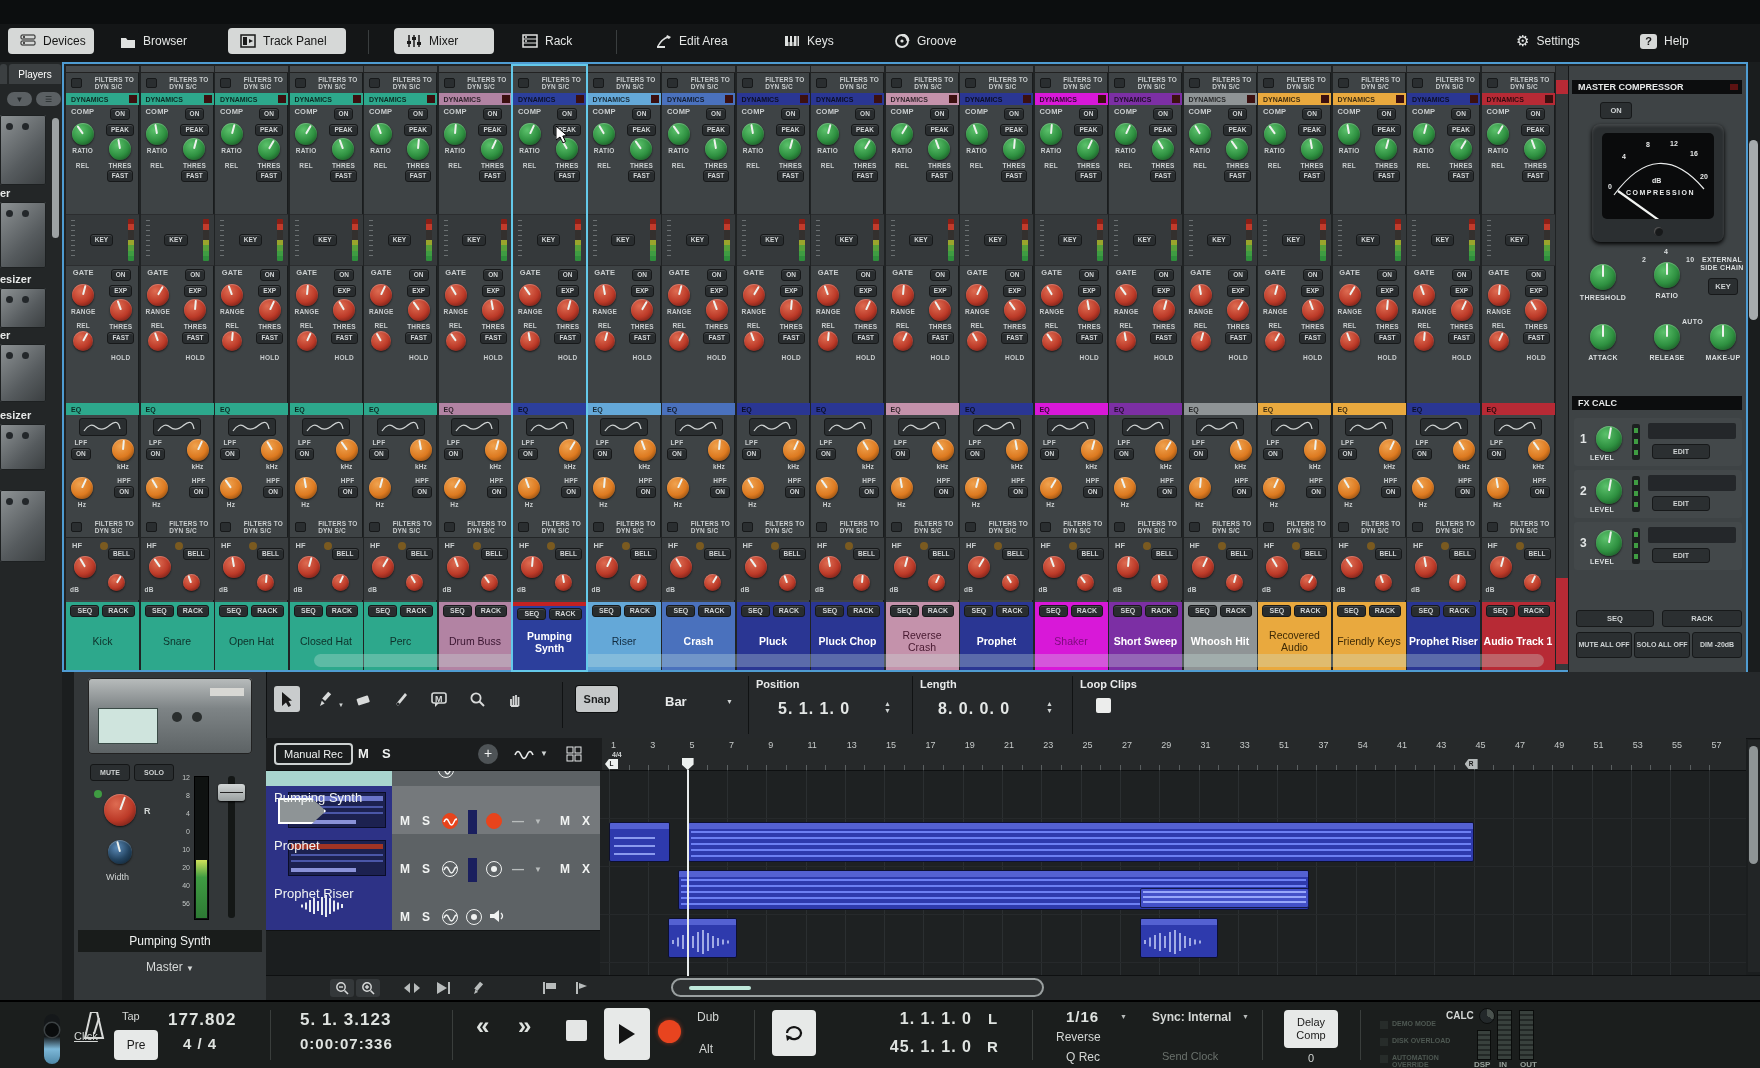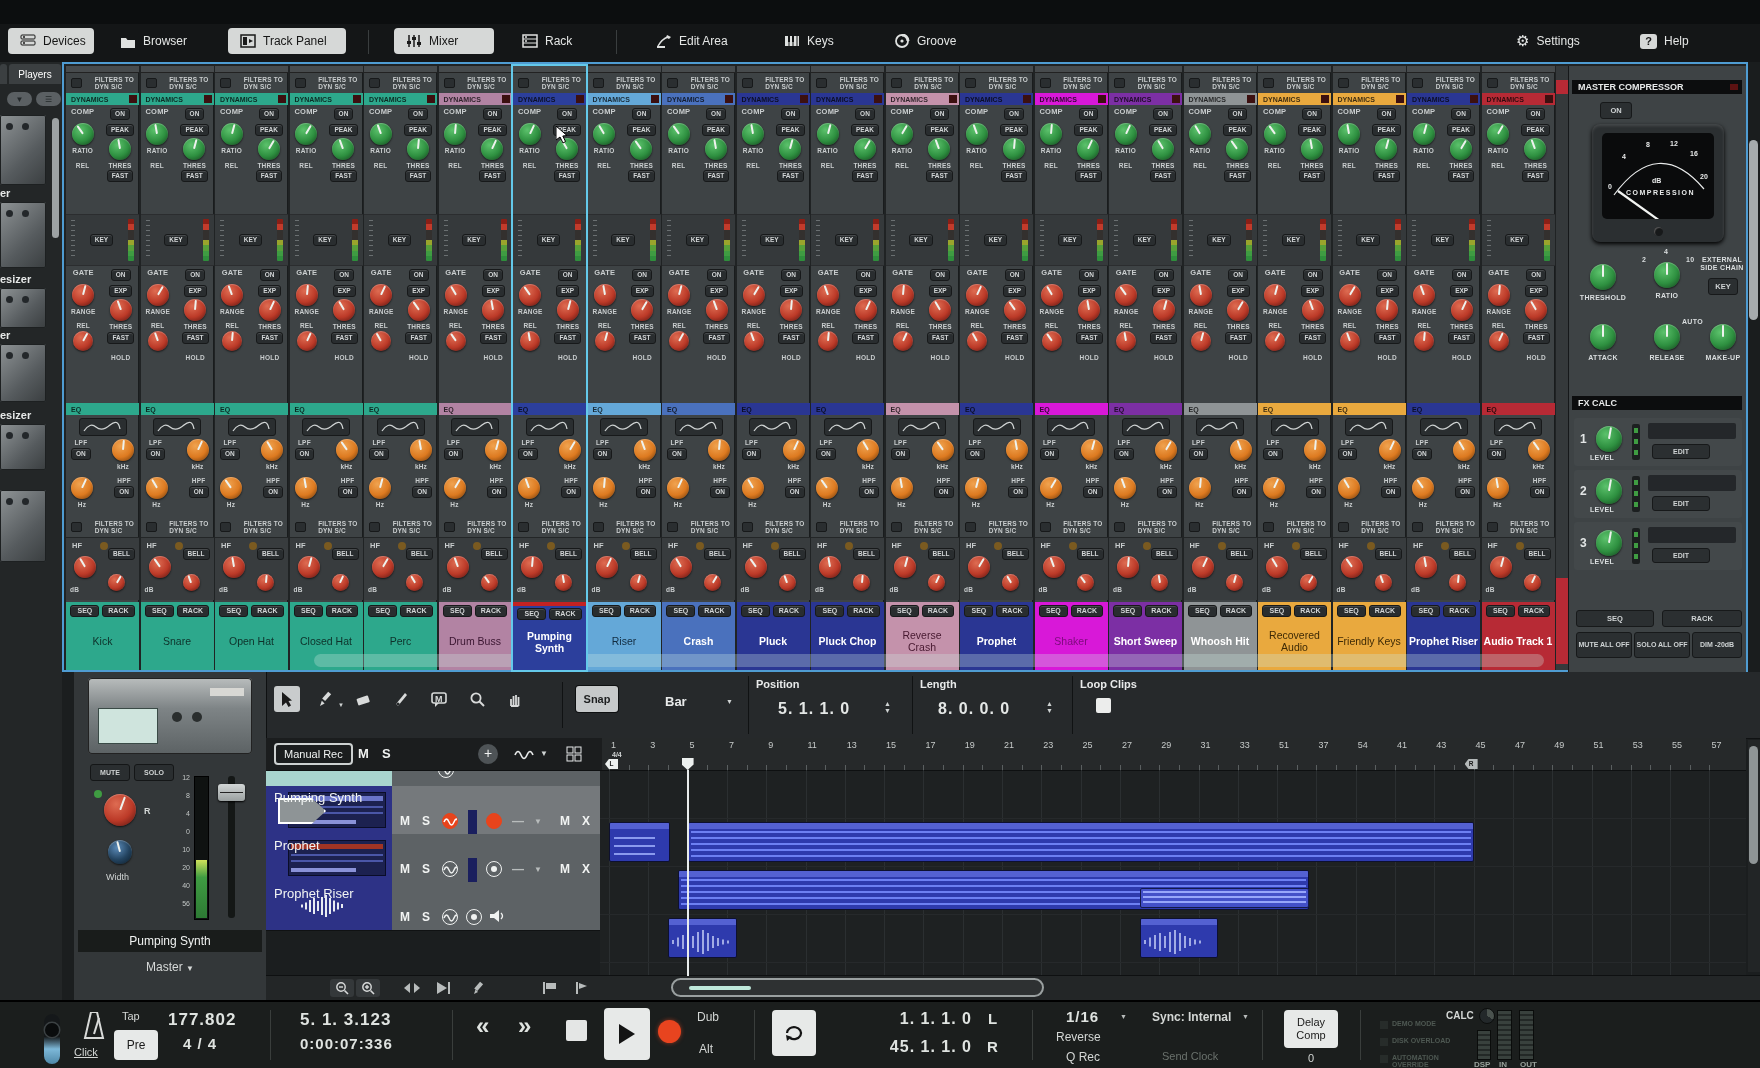--- a/index.html
+++ b/index.html
@@ -2935,21 +2935,21 @@
   <div class="abs" id="transport">
     <div style="position:absolute;left:44px;top:12px;width:16px;height:50px;border-radius:8px;background:linear-gradient(180deg,#15181a 0 45%,#7db8d8 70%,#4f88a8);">
       <div style="position:absolute;left:1px;top:9px;width:14px;height:14px;border-radius:50%;background:#0a0c0d;box-shadow:0 0 0 1.5px #3c4244;"></div>
     </div>
     <div style="position:absolute;left:82px;top:10px;">
       <svg width="24" height="28">
           <polygon points="9,0 15,0 21,26 3,26" fill="none" stroke="#d8dad8" stroke-width="2"></polygon>
           <line x1="12" y1="22" x2="17" y2="6" stroke="#d8dad8" stroke-width="2"></line>
         </svg>
     </div>
-    <div class="tp-lbl" style="left:74px;top:44px;text-decoration:underline;">Click</div>
+    <div class="tp-lbl" style="left:74px;top:28px;text-decoration:underline;">Click</div>
     <div class="tp-lbl" style="left:122px;top:8px;">Tap</div>
     <div class="wbtn" style="left:114px;top:28px;width:44px;height:30px;font-size:12px;">Pre</div>
     <div class="tp-num" style="left:168px;top:8px;font-size:17px;">177.802</div>
     <div class="tp-num" style="left:183px;top:33px;font-size:15px;">4 / 4</div>
     <div class="tp-div" style="left:270px;"></div>
     <div class="tp-num" style="left:300px;top:8px;font-size:17px;">5.  1.  3.123</div>
     <div class="tp-num" style="left:300px;top:33px;font-size:15px;">0:00:07:336</div>
     <div class="tp-div" style="left:452px;"></div>
     <div class="tp-num" style="left:476px;top:10px;font-size:24px;letter-spacing:0;">«</div>
     <div class="tp-num" style="left:518px;top:10px;font-size:24px;letter-spacing:0;">»</div>

